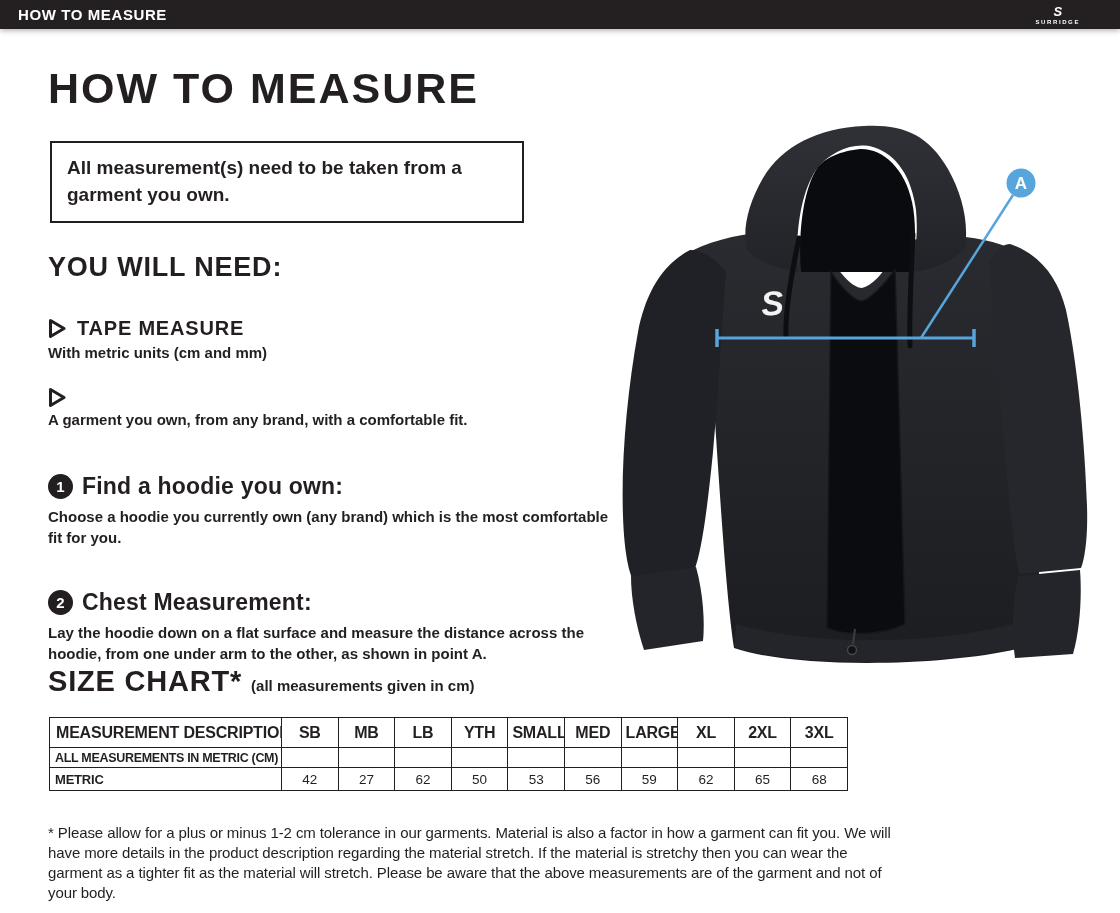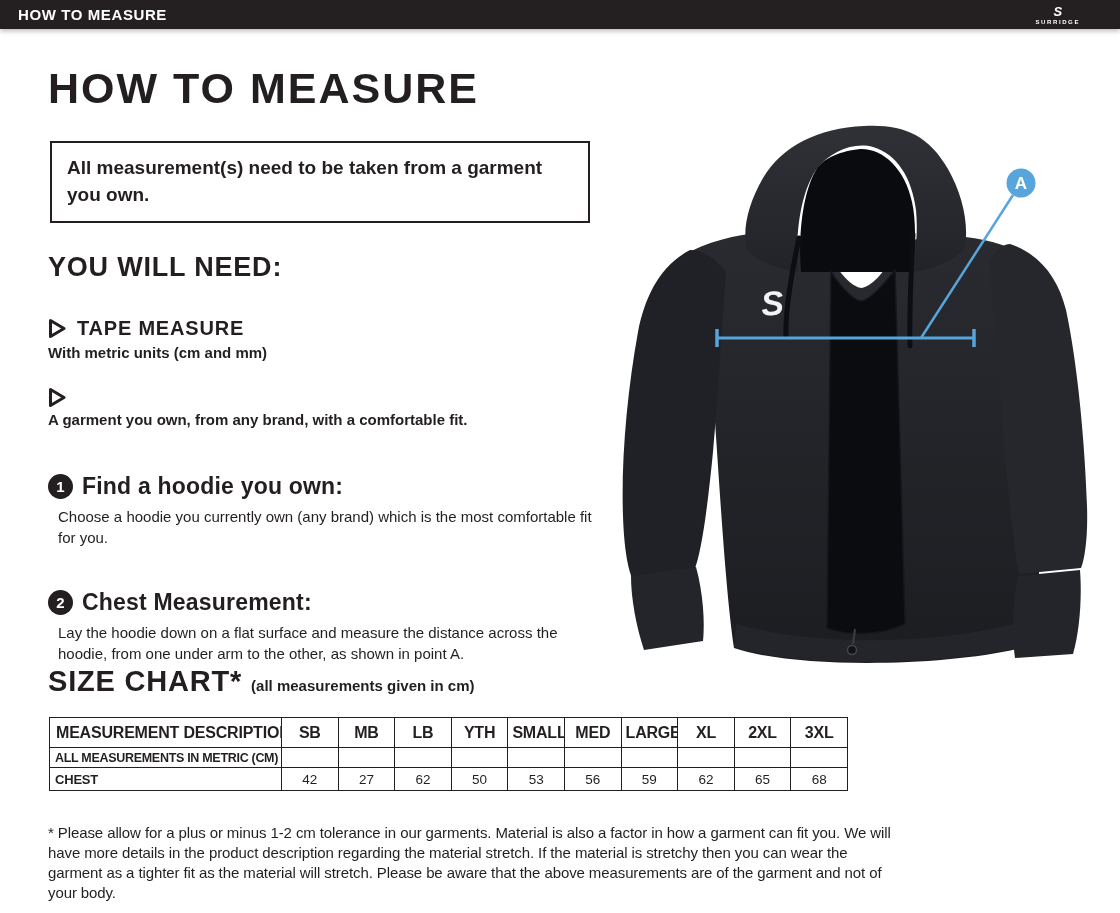--- a/index.html
+++ b/index.html
@@ -20,21 +20,21 @@
   .topbar-logo { display:flex; flex-direction:column; align-items:center; line-height:1; margin-right:24px; }
   .logo-glyph { color:#fff; font-weight:bold; font-style:italic; font-size:13px; transform:scaleY(1.05); }
   .logo-text  { color:#fff; font-weight:bold; font-size:6px; letter-spacing:1.6px; margin-top:1px; }
 
   
   .page-title {
     position:absolute; left:48px; top:64px; margin:0;
     font-size:43px; font-weight:bold; letter-spacing:2px;
   }
   .notice-box {
-    position:absolute; left:50px; top:141px; width:540px;
+    position:absolute; left:50px; top:141px; width:474px;
     border:2px solid #231f20; padding:12px 15px;
     font-size:19px; font-weight:bold; line-height:1.42;
   }
   .ywn-heading {
     position:absolute; left:48px; top:252px; margin:0;
     font-size:27px; font-weight:bold; letter-spacing:.8px;
   }
   .need-item { position:absolute; left:48px; width:560px; }
   #need-0 { top:317px; } #need-1 { top:388px; }
   .need-head { display:flex; align-items:center; gap:10px; }
@@ -43,21 +43,21 @@
 
   .step { position:absolute; left:48px; width:562px; }
   #step-0 { top:473px; } #step-1 { top:589px; }
   .step-head { display:flex; align-items:center; gap:9px; }
   .step-num {
     width:25px; height:25px; border-radius:50%; background:#231f20; color:#fff;
     font-size:15px; font-weight:bold; display:flex; align-items:center; justify-content:center;
     flex:0 0 25px;
   }
   .step-title { font-size:23px; font-weight:bold; letter-spacing:.2px; }
-  .step-desc  { font-size:15px; font-weight:normal; line-height:1.4; margin-top:6px;margin-left:10px; }
+  .step-desc  { font-size:15px; font-weight:bold; line-height:1.4; margin-top:6px; }
 
   .sc-head { position:absolute; left:48px; top:665px; display:flex; align-items:baseline; gap:9px; }
   .sc-title { font-size:29px; font-weight:bold; letter-spacing:.8px; }
   .sc-sub   { font-size:15px; font-weight:bold; }
 
   
   table.size-table {
     position:absolute; left:49px; top:717px; width:799px;
     border-collapse:collapse; table-layout:fixed;
   }
@@ -176,21 +176,21 @@
       <td></td>
       <td></td>
       <td></td>
       <td></td>
       <td></td>
       <td></td>
       <td></td>
       <td></td>
     </tr>
     <tr class="chest-row">
-      <td class="desc">CHEST</td>
+      <td class="desc">METRIC</td>
       <td>42</td>
       <td>27</td>
       <td>62</td>
       <td>50</td>
       <td>53</td>
       <td>56</td>
       <td>59</td>
       <td>62</td>
       <td>65</td>
       <td>68</td>

